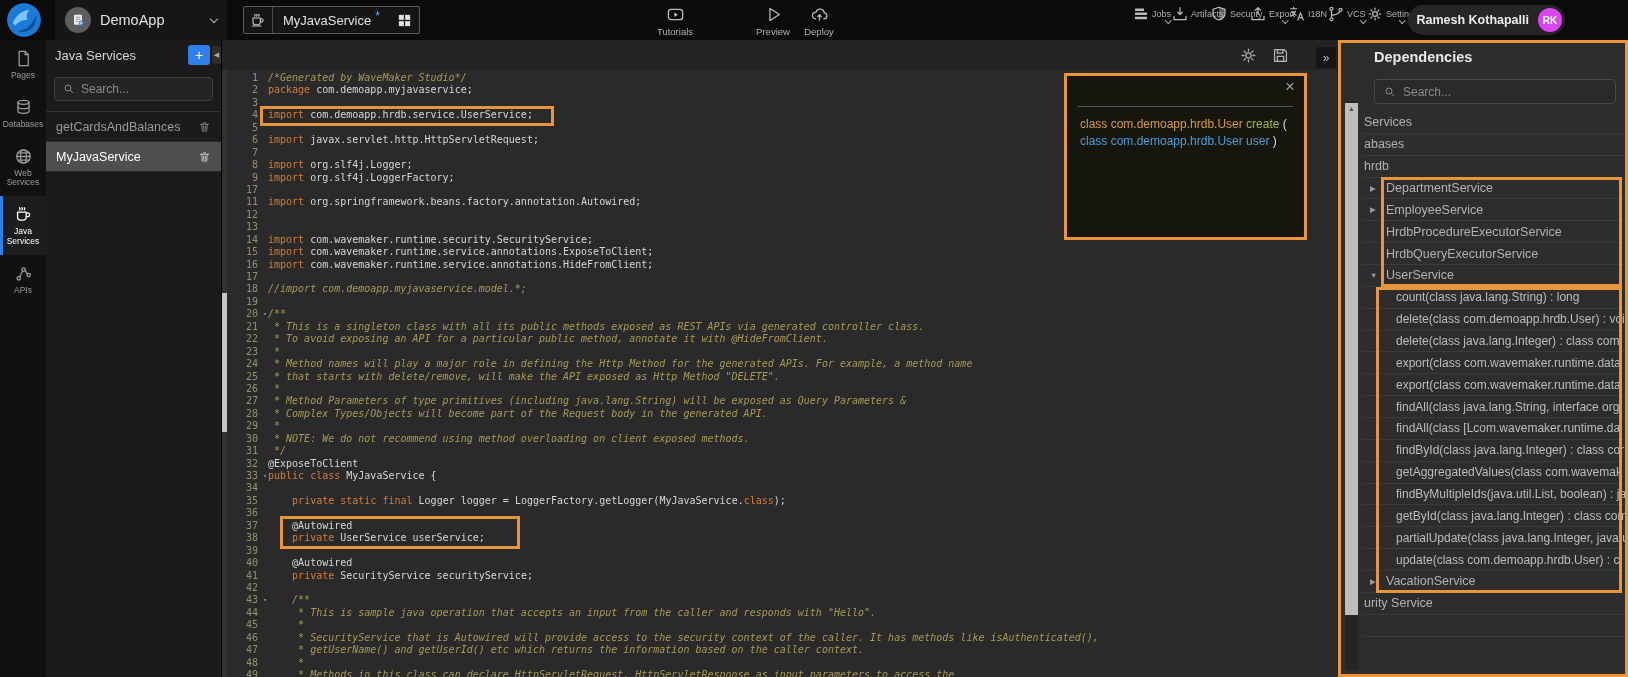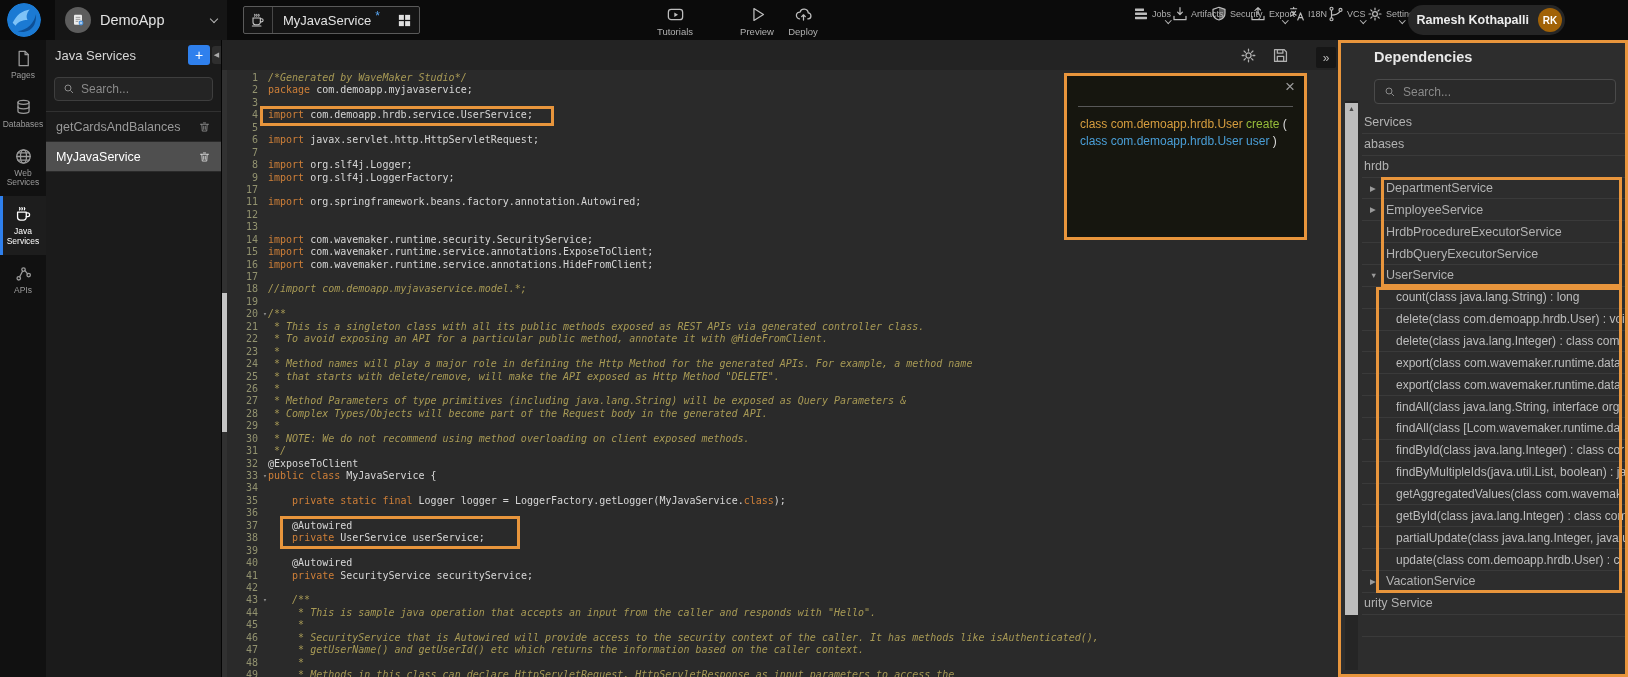--- a/index.html
+++ b/index.html
@@ -18,31 +18,31 @@
   .app-switch .chev{margin-left:auto;margin-bottom:3px}
   .tab{position:absolute;left:243px;top:6px;height:28px;width:177px;border:1px solid #5a5a5a;background:#151515;border-radius:2px;display:flex;align-items:center;cursor:pointer}
   .tab .cup{width:29px;height:100%;border-right:1px solid #484848;display:flex;align-items:center;justify-content:center;color:#c9c9c9}
   .tab .cup svg{width:16px;height:16px}
   .tab-label{margin-left:10px;font-size:13px;color:#e2e2e2}
   .dirty{color:#58a6f2;margin-left:4px;font-size:12px;position:relative;top:-4px}
   .grid-ic{margin-left:auto;margin-right:7px;color:#e0e0e0}
   .grid-ic svg{width:15px;height:15px}
   .center-actions{position:absolute;left:655px;top:5px;display:flex;gap:6px}
   .action{display:flex;flex-direction:column;align-items:center;gap:2px;color:#bdbdbd;cursor:pointer;min-width:40px}
-  .action:first-child{margin-right:36px}
+  .action:first-child{margin-right:52px}
   .action svg{width:19px;height:19px}
   .alabel{font-size:9.5px;color:#b0b0b0;white-space:nowrap}
   .tools{position:absolute;left:1132px;top:5px;display:flex}
   .tool{width:39px;display:flex;flex-direction:row;align-items:center;gap:2px;color:#bdbdbd;position:relative;cursor:pointer}
   .tool svg{width:18px;height:18px}
   .tool .alabel{font-size:9px}
   .tool .chev{position:absolute;right:1px;top:13px;width:4.5px;height:4.5px}
   .user-pill{position:absolute;left:1408px;top:5px;width:157px;height:30px;border-radius:15px;background:#262626;display:flex;align-items:center;justify-content:flex-end;gap:9px;padding:0 3px 0 14px;cursor:pointer}
   .user-name{font-size:12.5px;font-weight:700;color:#ececec;white-space:nowrap}
-  .avatar{width:24px;height:24px;border-radius:50%;background:#a16207;color:#fff;font-size:10px;font-weight:700;display:flex;align-items:center;justify-content:center;flex:none}
+  .avatar{width:24px;height:24px;border-radius:50%;background:#d946ef;color:#fff;font-size:10px;font-weight:700;display:flex;align-items:center;justify-content:center;flex:none}
 
   
   .rail{position:absolute;left:0;top:40px;width:46px;bottom:0;background:#111}
   .rail-item{display:flex;flex-direction:column;align-items:center;padding:9px 1px 8px;gap:3px;color:#9b9b9b;cursor:pointer;position:relative}
   .rail-item svg{width:19px;height:19px}
   .rlabel{font-size:8.5px;text-align:center;line-height:1.15}
   .rail-item.active{background:#1d1d1d;color:#fff}
   .rail-item.active::before{content:"";position:absolute;left:0;top:0;bottom:0;width:3px;background:#2f80ed}
 
   
@@ -499,24 +499,24 @@
         <div class="trow method">
           <span>findAll(class java.lang.String, interface org.</span>
         </div>
         <div class="trow method">
           <span>findAll(class [Lcom.wavemaker.runtime.da</span>
         </div>
         <div class="trow method">
           <span>findById(class java.lang.Integer) : class cor</span>
         </div>
         <div class="trow method">
+          <span>getAggregatedValues(class com.wavemak</span>
+        </div>
+        <div class="trow method">
           <span>findByMultipleIds(java.util.List, boolean) : ja</span>
-        </div>
-        <div class="trow method">
-          <span>getAggregatedValues(class com.wavemak</span>
         </div>
         <div class="trow method">
           <span>getById(class java.lang.Integer) : class com</span>
         </div>
         <div class="trow method">
           <span>partialUpdate(class java.lang.Integer, java.u</span>
         </div>
         <div class="trow method">
           <span>update(class com.demoapp.hrdb.User) : cl</span>
         </div>

